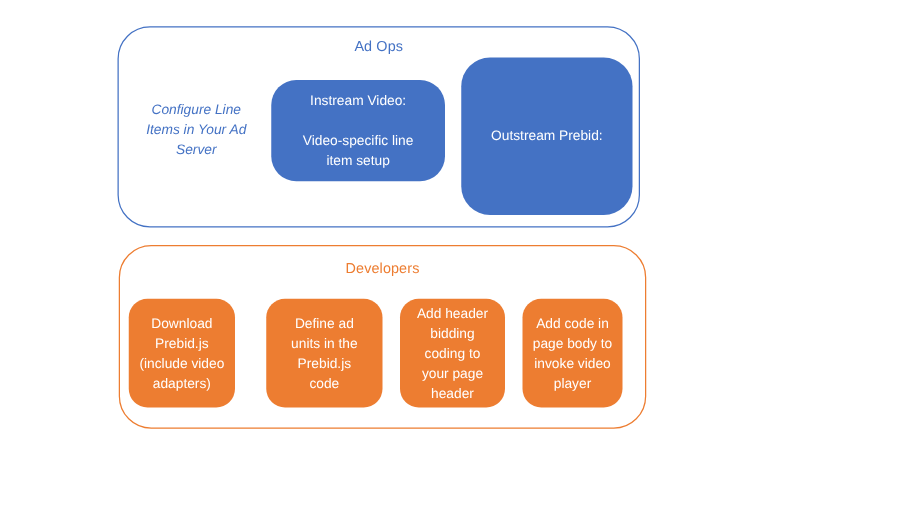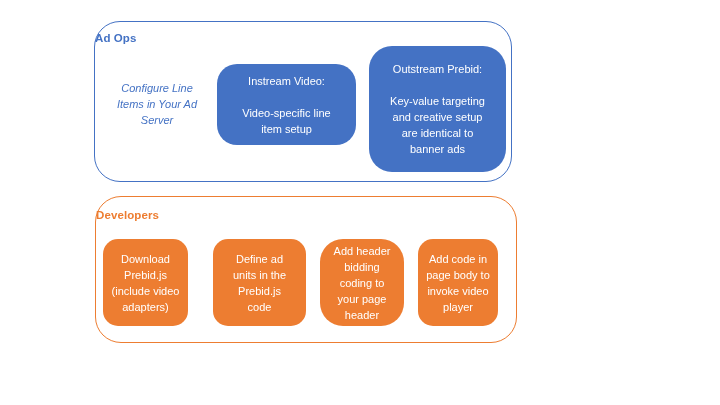--- a/index.html
+++ b/index.html
@@ -26,22 +26,22 @@
     border: 1.5px solid #4472C4;
   }
   .group-developers {
     left: 95px; top: 196px;
     width: 422px; height: 147px;
     border: 1.5px solid #ED7D31;
   }
   .group-title {
     position: absolute;
     left: 0; right: 0;
-    text-align: left;
-    font-weight: bold;
+    text-align: center;
+    font-weight: normal;
     font-size: 11.5px;
     letter-spacing: 0.1px;
   }
   .group-adops .group-title { top: 10px; color: #4472C4; }
   .group-developers .group-title { top: 12px; color: #ED7D31; }
 
   .side-note {
     position: absolute;
     left: 12px; top: 58px;
     width: 100px;
@@ -90,21 +90,21 @@
     justify-content: center;
     align-items: center;
     text-align: center;
     font-size: 11px;
     line-height: 16px;
     white-space: pre-line;
     box-sizing: border-box;
   }
   .dev-box-1 { left: 7px;   width: 85px; }
   .dev-box-2 { left: 117px; width: 93px; }
-  .dev-box-3 { left: 224px; width: 84px; border-radius: 23px; }
+  .dev-box-3 { left: 224px; width: 84px; }
   .dev-box-4 { left: 322px; width: 80px; }
 </style>
 </head>
 <body>
 
 <div class="canvas">
 
   <div class="group-container group-adops">
     <div class="group-title">Ad Ops</div>
 
@@ -113,24 +113,20 @@
 Server</div>
 
     <div class="blue-box box-instream">
       <div class="box-title">Instream Video:</div>
       <div class="box-body">Video-specific line
 item setup</div>
     </div>
 
     <div class="blue-box box-outstream">
       <div class="box-title">Outstream Prebid:</div>
-      <div class="box-body">Key-value targeting
-and creative setup
-are identical to
-banner ads</div>
     </div>
   </div>
 
   <div class="group-container group-developers">
     <div class="group-title">Developers</div>
 
     <div class="orange-box dev-box-1">Download
 Prebid.js
 (include video
 adapters)</div>

